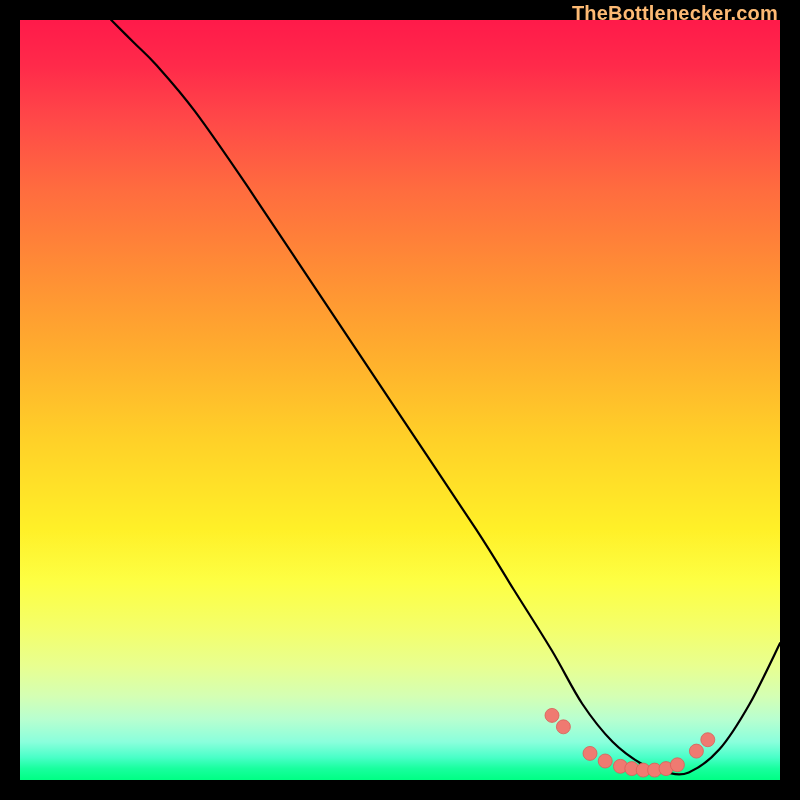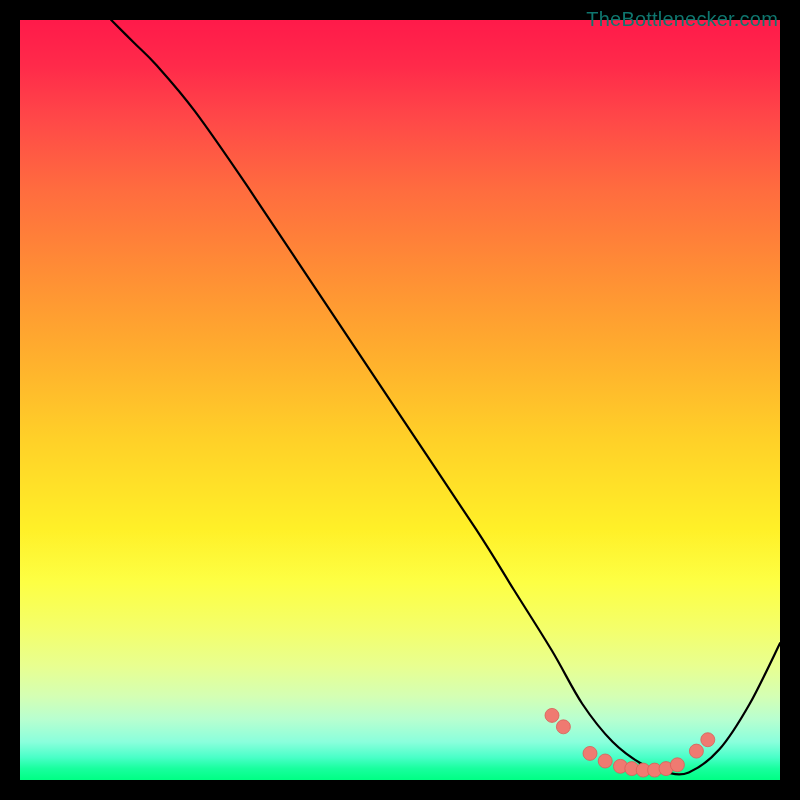--- a/index.html
+++ b/index.html
@@ -30,26 +30,26 @@
       #e8ff90 85%,
       #d4ffb4 89%,
       #b8ffd0 92%,
       #8affdc 95%,
       #4affc8 97%,
       #18ff9e 98.5%,
       #00ff84 100%);
   }
   .watermark {
     position: absolute;
-    top: 8px;
+    top: 2px;
     right: 22px;
     font-family: Arial, Helvetica, sans-serif;
     font-size: 20px;
-    font-weight: 400;
-    color: #0f766e;
+    font-weight: 700;
+    color: #fdba74;
     letter-spacing: 0.2px;
   }
   svg.curve {
     position: absolute;
     left: 0; top: 0;
     width: 100%;
     height: 100%;
     overflow: visible;
   }
   .curve-path {

